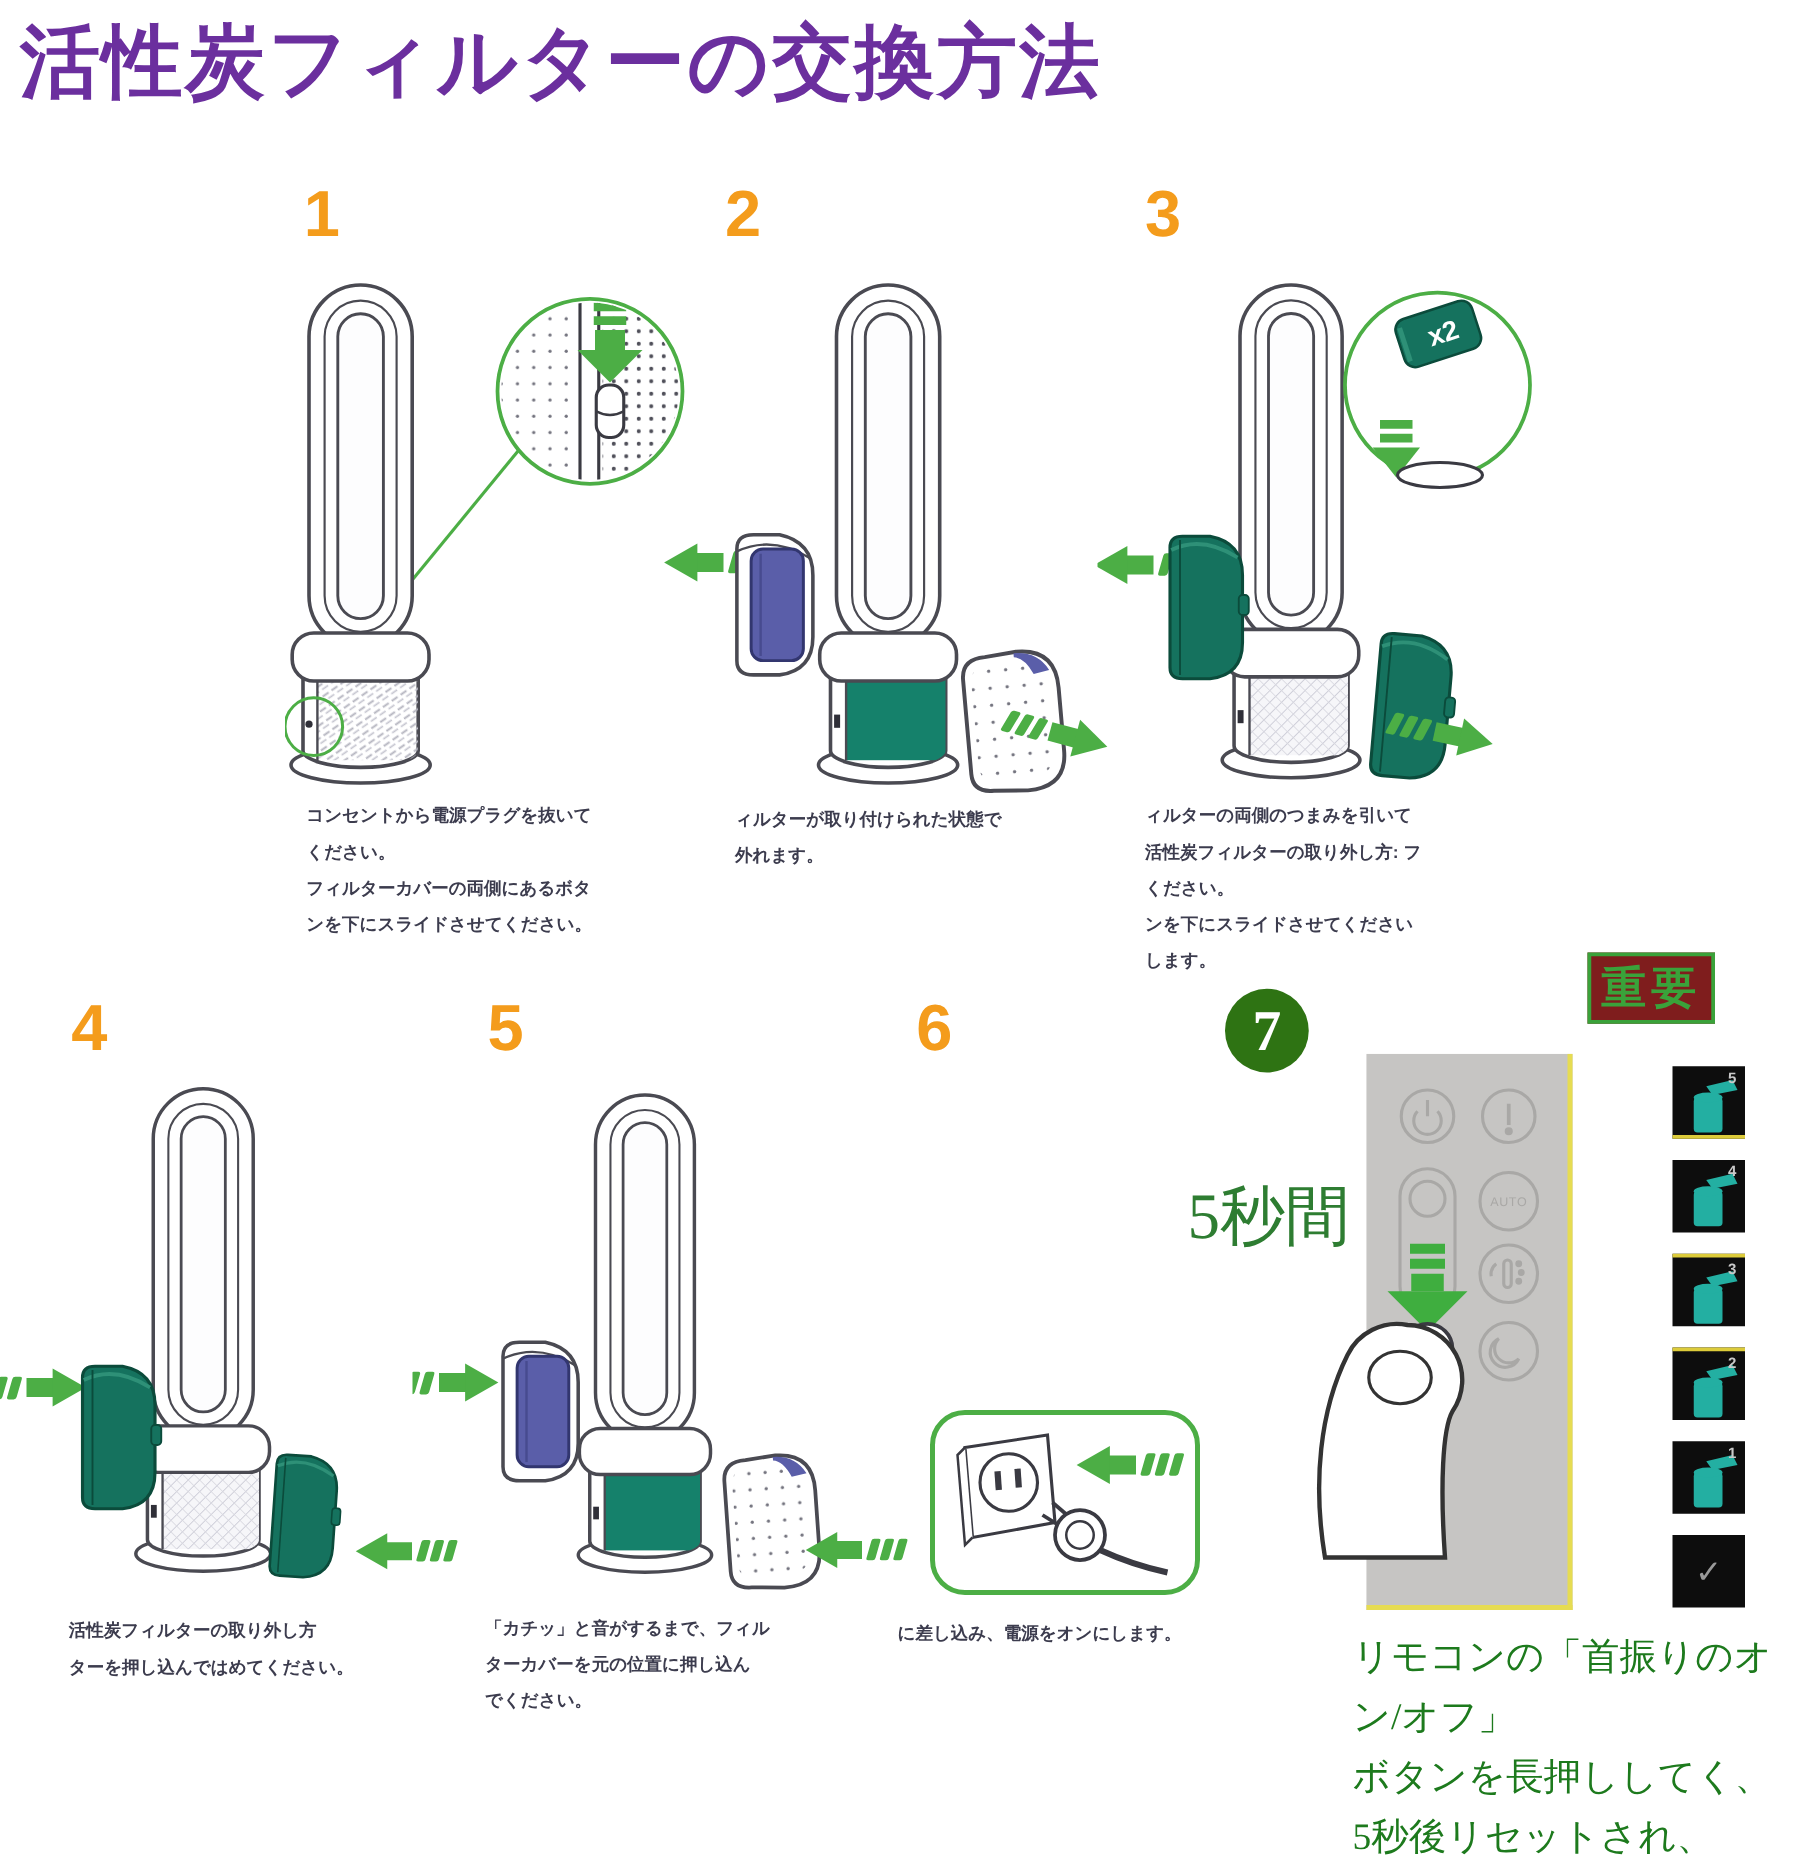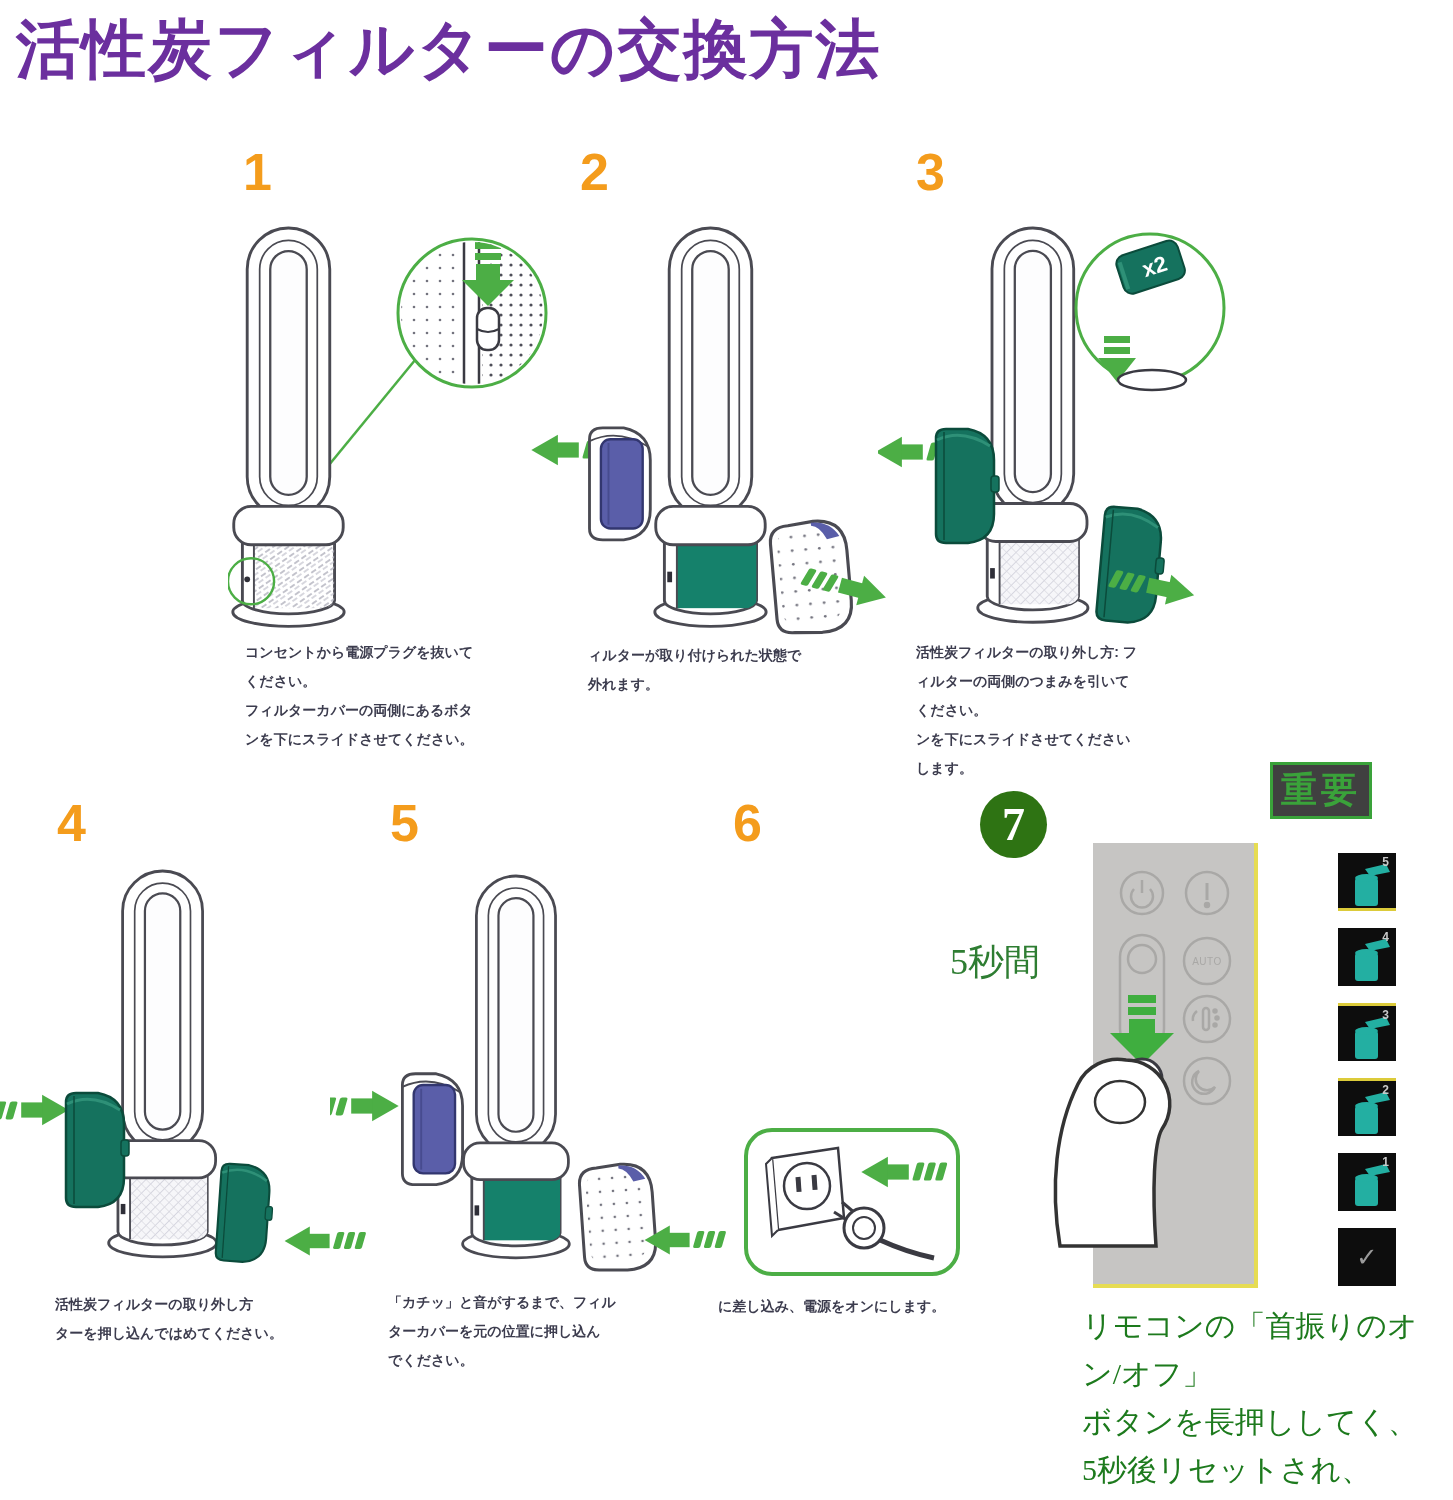--- a/index.html
+++ b/index.html
@@ -4,28 +4,28 @@
 <style>
   html,body{margin:0;padding:0;background:#fff;}
   .page{position:relative;width:1453px;height:1500px;background:#fff;overflow:hidden;
         font-family:"Liberation Sans","DejaVu Sans",sans-serif;}
   .title{position:absolute;left:16px;top:6px;width:100%;
          font-family:"Liberation Serif","DejaVu Serif",serif;font-weight:700;
          font-size:64px;color:#6B2F9E;letter-spacing:2px;}
   .stepnum{position:absolute;font-size:52px;font-weight:600;color:#F49C1C;line-height:1;}
   .caption{position:absolute;font-size:14px;line-height:29px;font-weight:600;color:#3C3C4E;}
   .art{position:absolute;}
-  .badge-important{position:absolute;left:1270px;top:762px;background:#404040;
+  .badge-important{position:absolute;left:1270px;top:762px;background:#7f1d1d;
       border:3px solid #3AA23A;color:#3AA23A;font-size:36px;font-weight:700;
       padding:1px 8px;letter-spacing:4px;}
   .circle7{position:absolute;left:980px;top:791px;width:67px;height:67px;border-radius:50%;
       background:#2E7313;color:#fff;font-family:"Liberation Serif","DejaVu Serif",serif;
       font-size:46px;font-weight:700;display:flex;align-items:center;justify-content:center;}
   .hold-label{position:absolute;left:950px;top:938px;font-family:"Liberation Serif","DejaVu Serif",serif;
-      font-size:36px;color:#2E7D32;}
+      font-size:52px;color:#2E7D32;}
   .sq{position:absolute;left:1338px;width:58px;height:58px;background:#0d0d0d;box-sizing:border-box;}
   .sq .n{position:absolute;top:2px;right:7px;color:#c9c9c9;font-size:12px;font-weight:700;}
   .sq.y-bot{border-bottom:3px solid #DCCB3A;}
   .sq.y-top{border-top:3px solid #DCCB3A;}
   .sq .chk{position:absolute;left:0;top:0;width:100%;height:100%;display:flex;align-items:center;
       justify-content:center;color:#9a9a9a;font-size:26px;}
   .note{position:absolute;left:1082px;top:1302px;width:370px;
       font-family:"Liberation Serif","DejaVu Serif",serif;font-size:30px;line-height:48px;color:#1D7A1D;}
 </style>
 </head>
@@ -252,22 +252,22 @@
     <div>コンセントから電源プラグを抜いて</div>
     <div>ください。</div>
     <div>フィルターカバーの両側にあるボタ</div>
     <div>ンを下にスライドさせてください。</div>
   </div>
   <div class="caption" style="left:588px;top:641px;width:330px;">
     <div>ィルターが取り付けられた状態で</div>
     <div>外れます。</div>
   </div>
   <div class="caption" style="left:916px;top:638px;width:350px;">
+    <div>ィルターの両側のつまみを引いて</div>
     <div>活性炭フィルターの取り外し方: フ</div>
-    <div>ィルターの両側のつまみを引いて</div>
     <div>ください。</div>
     <div>ンを下にスライドさせてください</div>
     <div>します。</div>
   </div>
   <div class="caption" style="left:55px;top:1290px;width:340px;">
     <div>活性炭フィルターの取り外し方</div>
     <div>ターを押し込んではめてください。</div>
   </div>
   <div class="caption" style="left:388px;top:1288px;width:330px;">
     <div>「カチッ」と音がするまで、フィル</div>

